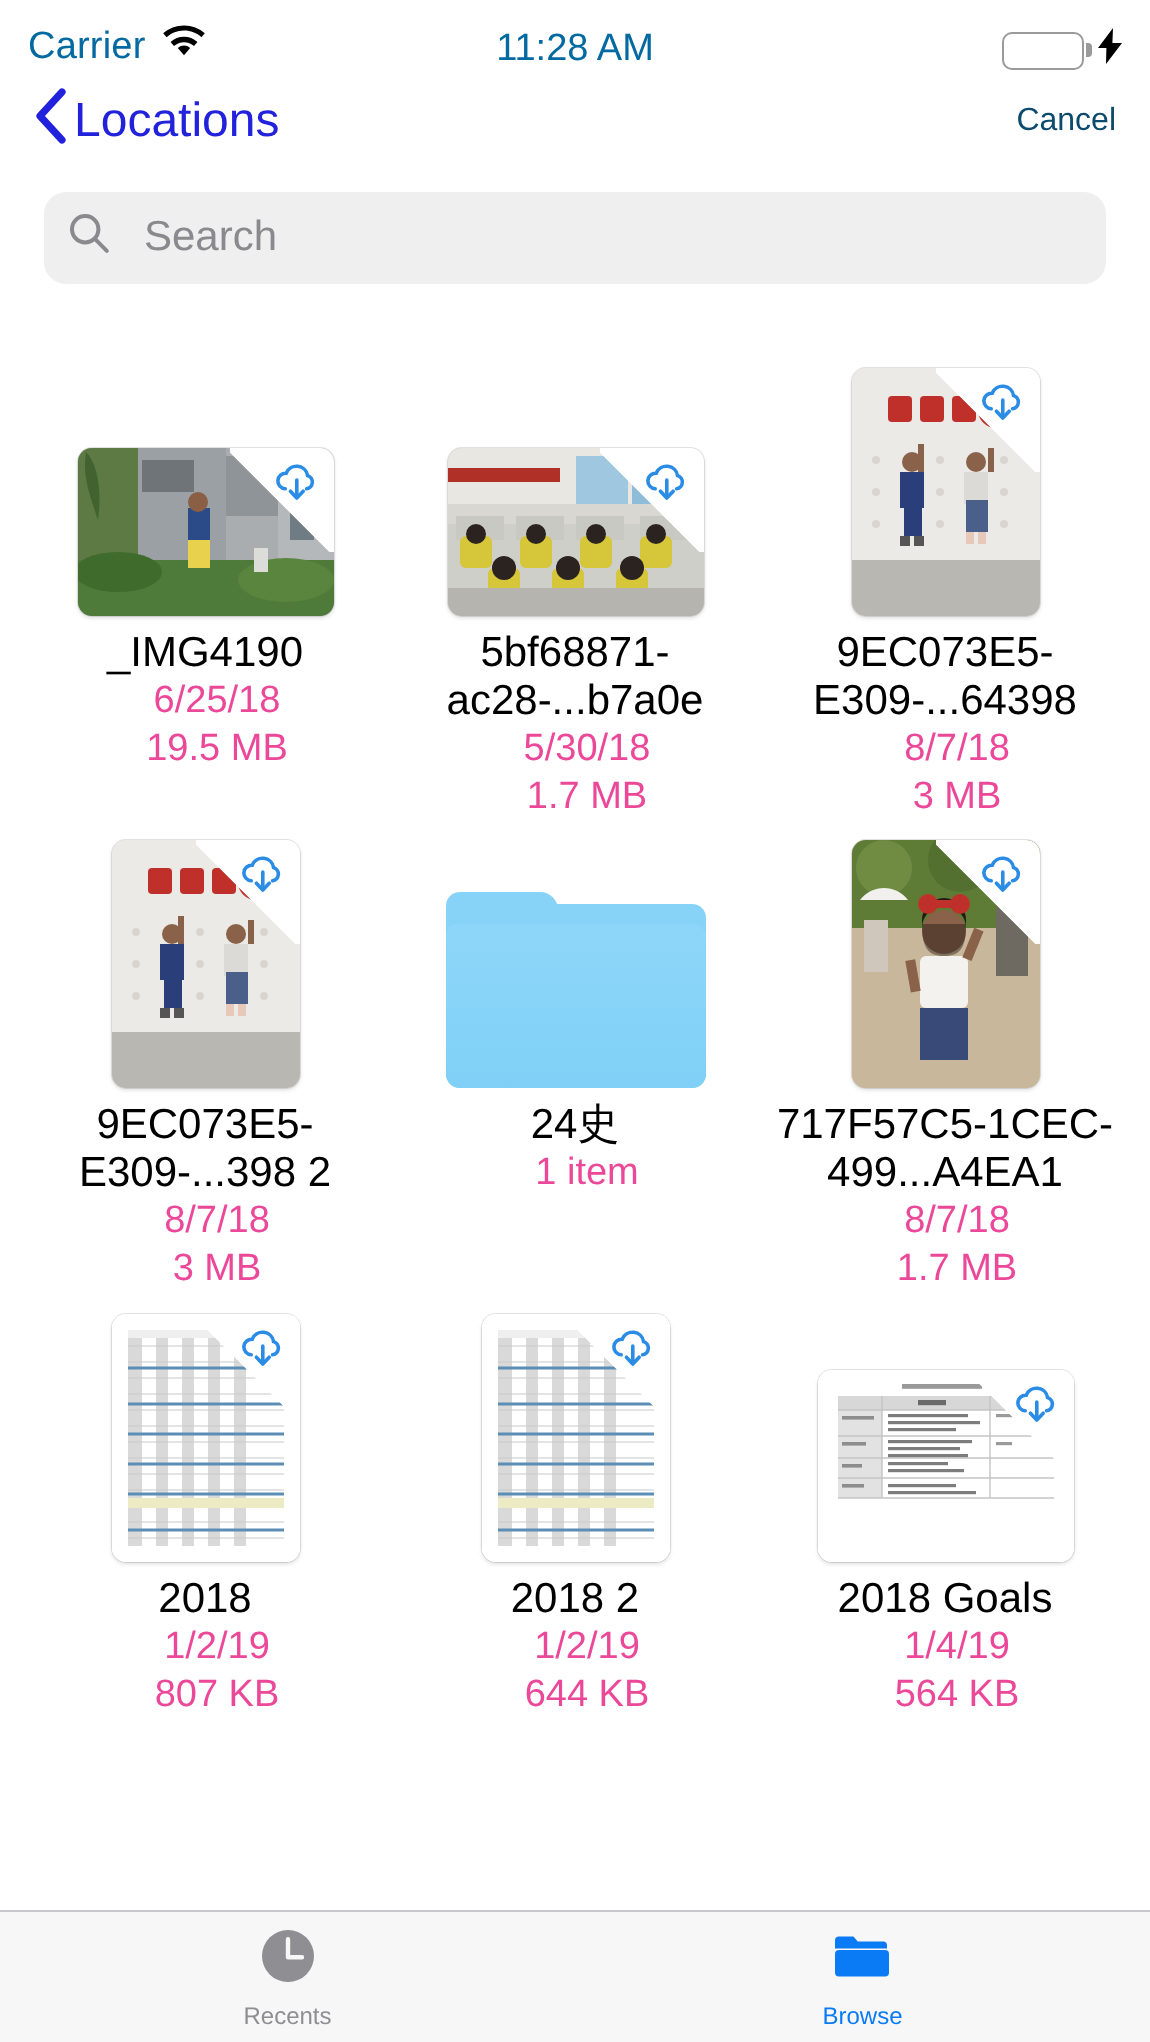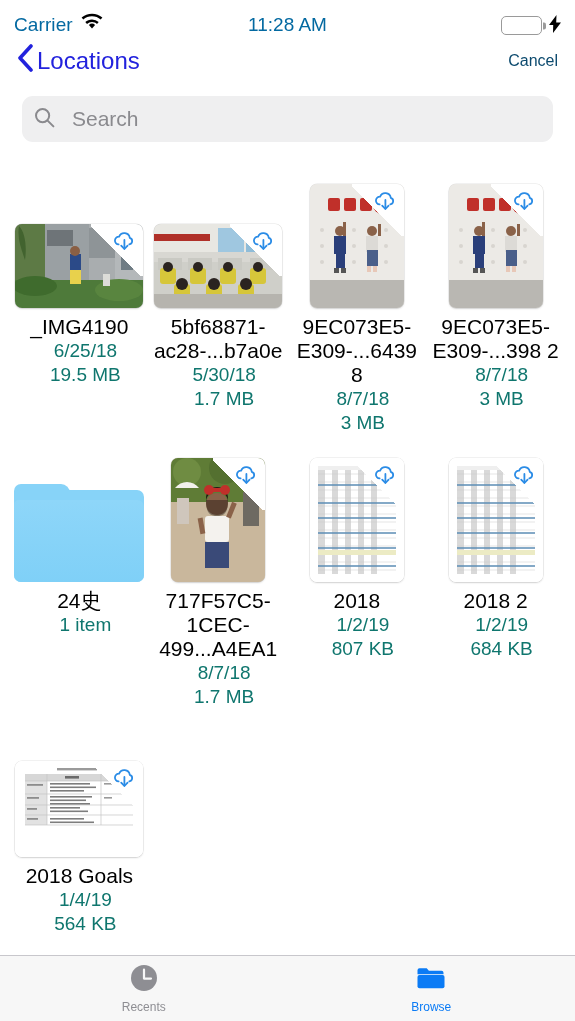--- a/index.html
+++ b/index.html
@@ -74,23 +74,22 @@
   .search-field {
     height: 46px; background: #efeff0; border-radius: 11px;
     display: flex; align-items: center; padding: 0 12px; gap: 17px;
   }
   .search-ph { color: #8a8a8e; font-size: 21px; }
 
   
   .grid {
     flex: 1 1 auto;
     display: grid;
-    grid-template-columns: repeat(4, 1fr);
+    grid-template-columns: repeat(3, 1fr);
     grid-auto-rows: min-content;
-    row-gap: 14px;
     padding: 14px 10px 0 10px;
     align-content: start;
     overflow: hidden;
   }
   .cell {
     display: flex; flex-direction: column; align-items: center;
     cursor: pointer; padding: 0 4px;
   }
   .thumb-box {
     height: 134px; width: 100%;
@@ -133,21 +132,21 @@
     position: absolute; left: 0; top: 16px; width: 130px; height: 82px;
     background: linear-gradient(#8ed6f9, #7fd0f7);
     border-radius: 5px 7px 7px 7px;
   }
 
   .fname {
     font-size: 21px; color: #000; text-align: center;
     line-height: 1.14; max-width: 180px; word-break: break-word;
   }
   .fmeta {
-    font-size: 19px; color: #0f766e; text-align: right; line-height: 1.2;
+    font-size: 19px; color: #ec4899; text-align: right; line-height: 1.2;
     margin-top: 1px;
     margin-left: 12px;
   }
 
   
   .tab-bar {
     flex: 0 0 66px; height: 66px;
     background: #f7f7f7;
     border-top: .5px solid #c8c7cc;
     display: flex; align-items: center;
@@ -577,21 +576,21 @@
             <svg width="26" height="26" viewBox="0 0 26 26">
               <path d="M6.6 15.4a3.9 3.9 0 0 1 .5-7.8 5.6 5.6 0 0 1 10.7 1.2 3.4 3.4 0 0 1-.5 6.6" fill="none" stroke="#2b8ce6" stroke-width="1.8" stroke-linecap="round"></path>
               <path d="M12.4 11v8.4" stroke="#2b8ce6" stroke-width="1.8" stroke-linecap="round"></path>
               <path d="M9.2 16.6l3.2 3.4 3.2-3.4" fill="none" stroke="#2b8ce6" stroke-width="1.8" stroke-linecap="round" stroke-linejoin="round"></path>
             </svg>
           </div>
         </div>
       </div>
       <div class="fname">2018 2</div>
       <div class="fmeta">1/2/19</div>
-      <div class="fmeta">684 KB</div>
+      <div class="fmeta">644 KB</div>
     </div>
 
     <div class="cell">
       <div class="thumb-box">
         <div class="thumb docland">
           <svg width="128" height="96" viewBox="0 0 128 96" preserveAspectRatio="none">
             <rect width="128" height="96" fill="#ffffff"></rect>
             <rect x="42" y="7" width="40" height="2.4" fill="#9a9a9a"></rect>
             <rect x="10" y="13" width="108" height="7" fill="#d7d7d7"></rect>
             <rect x="50" y="15" width="14" height="2.6" fill="#6a6a6a"></rect>

